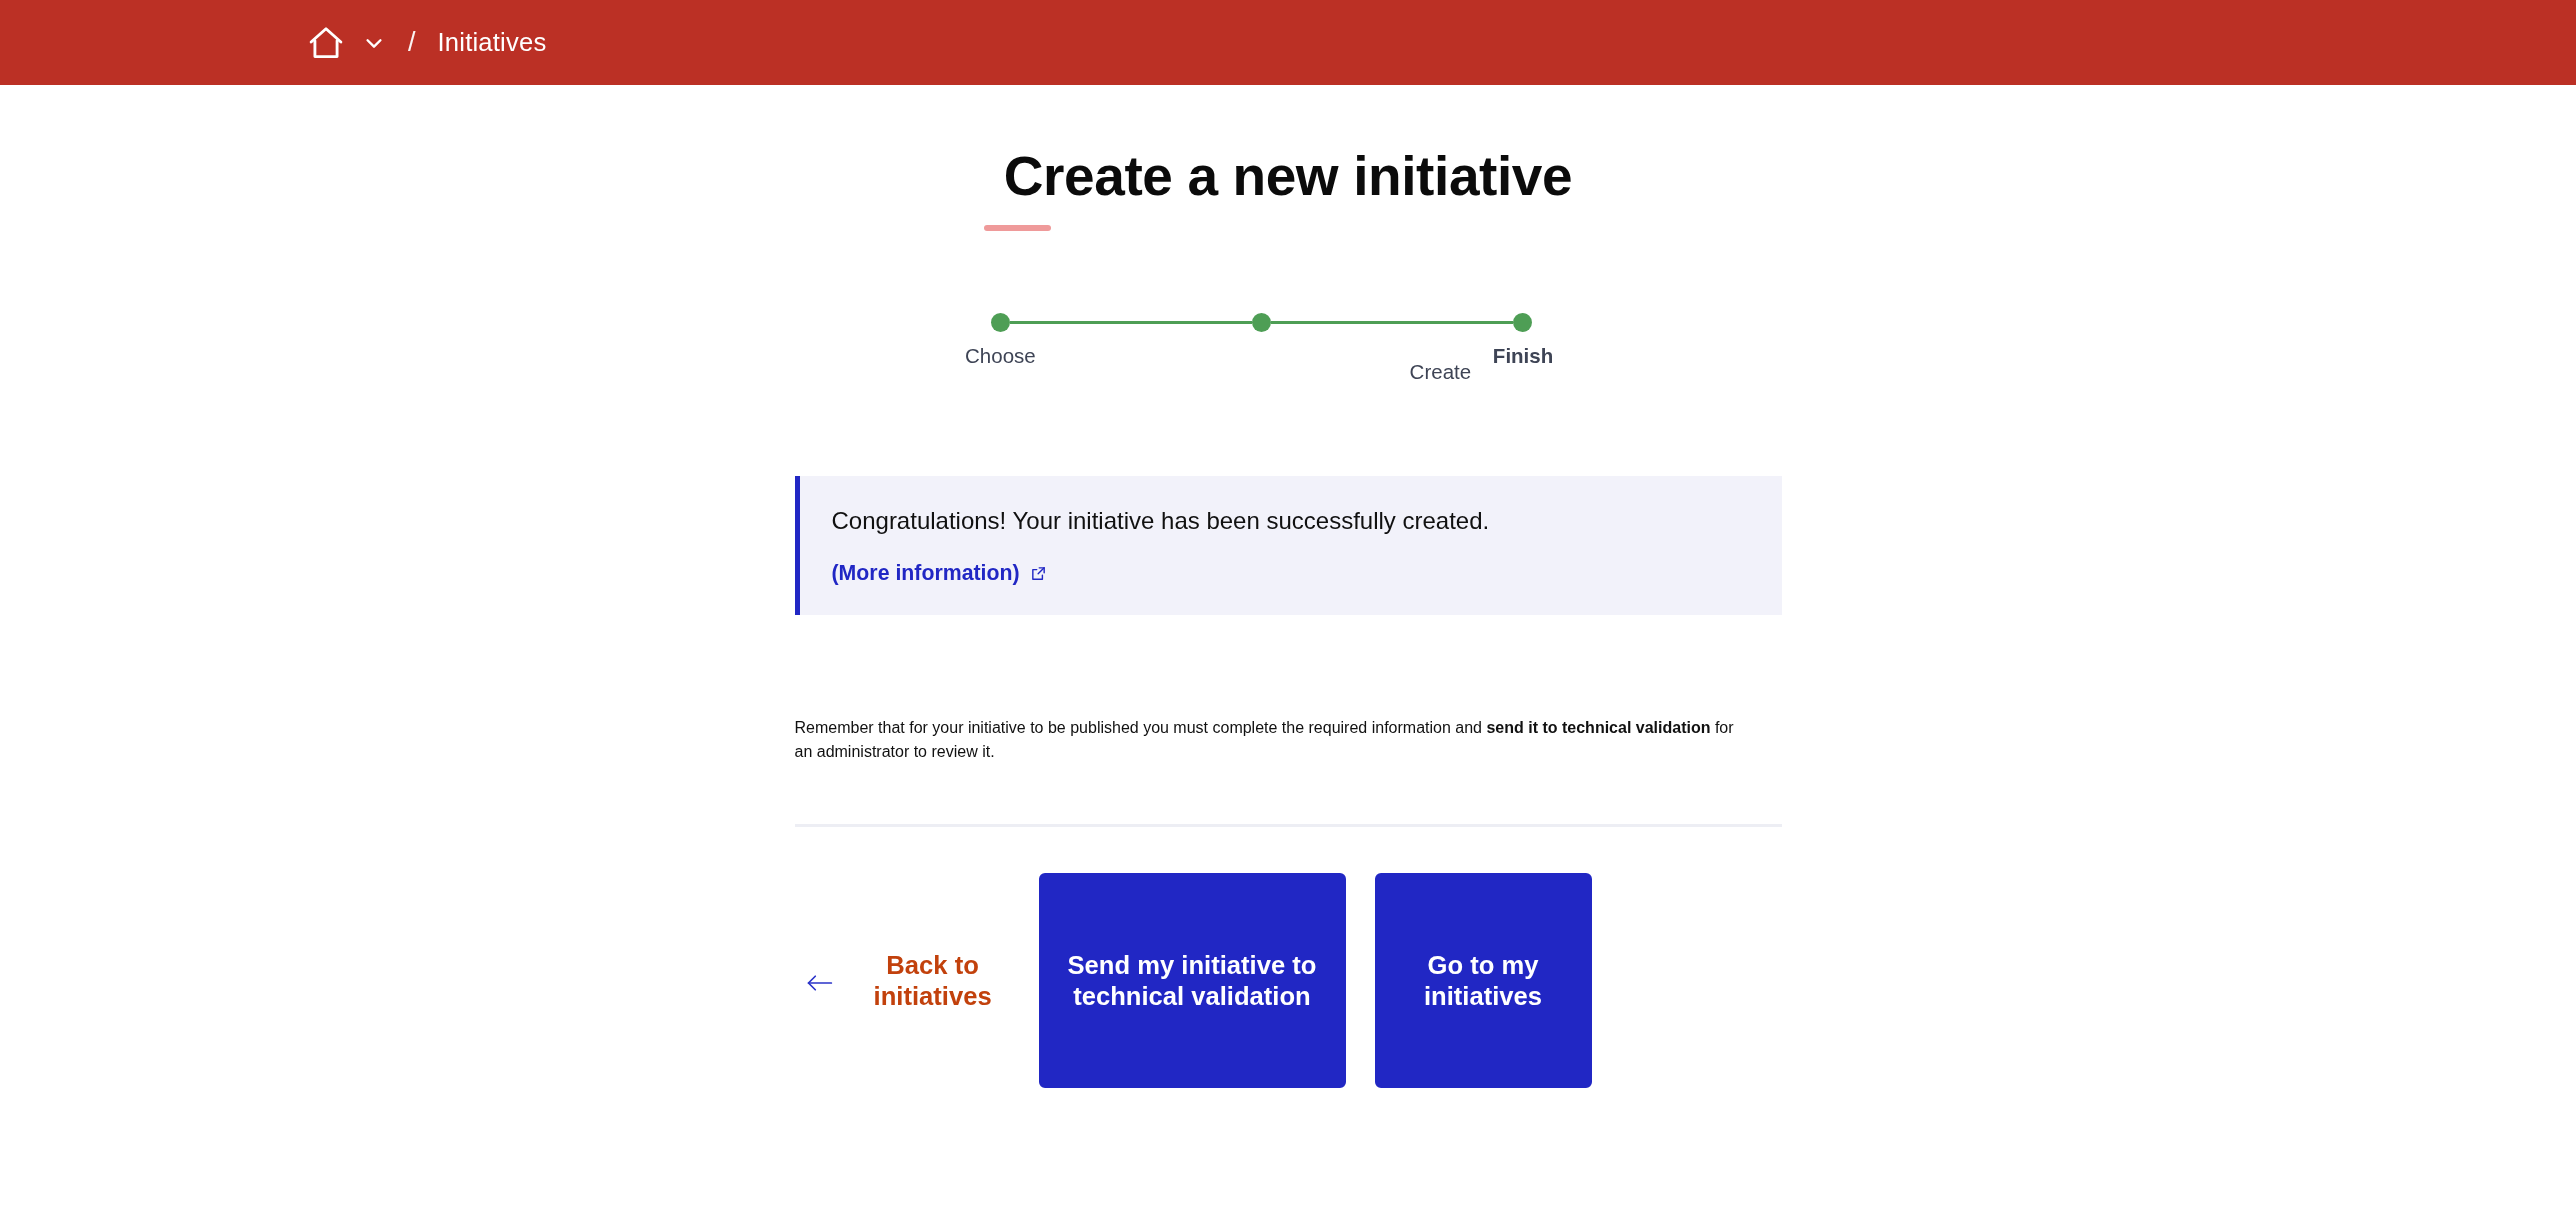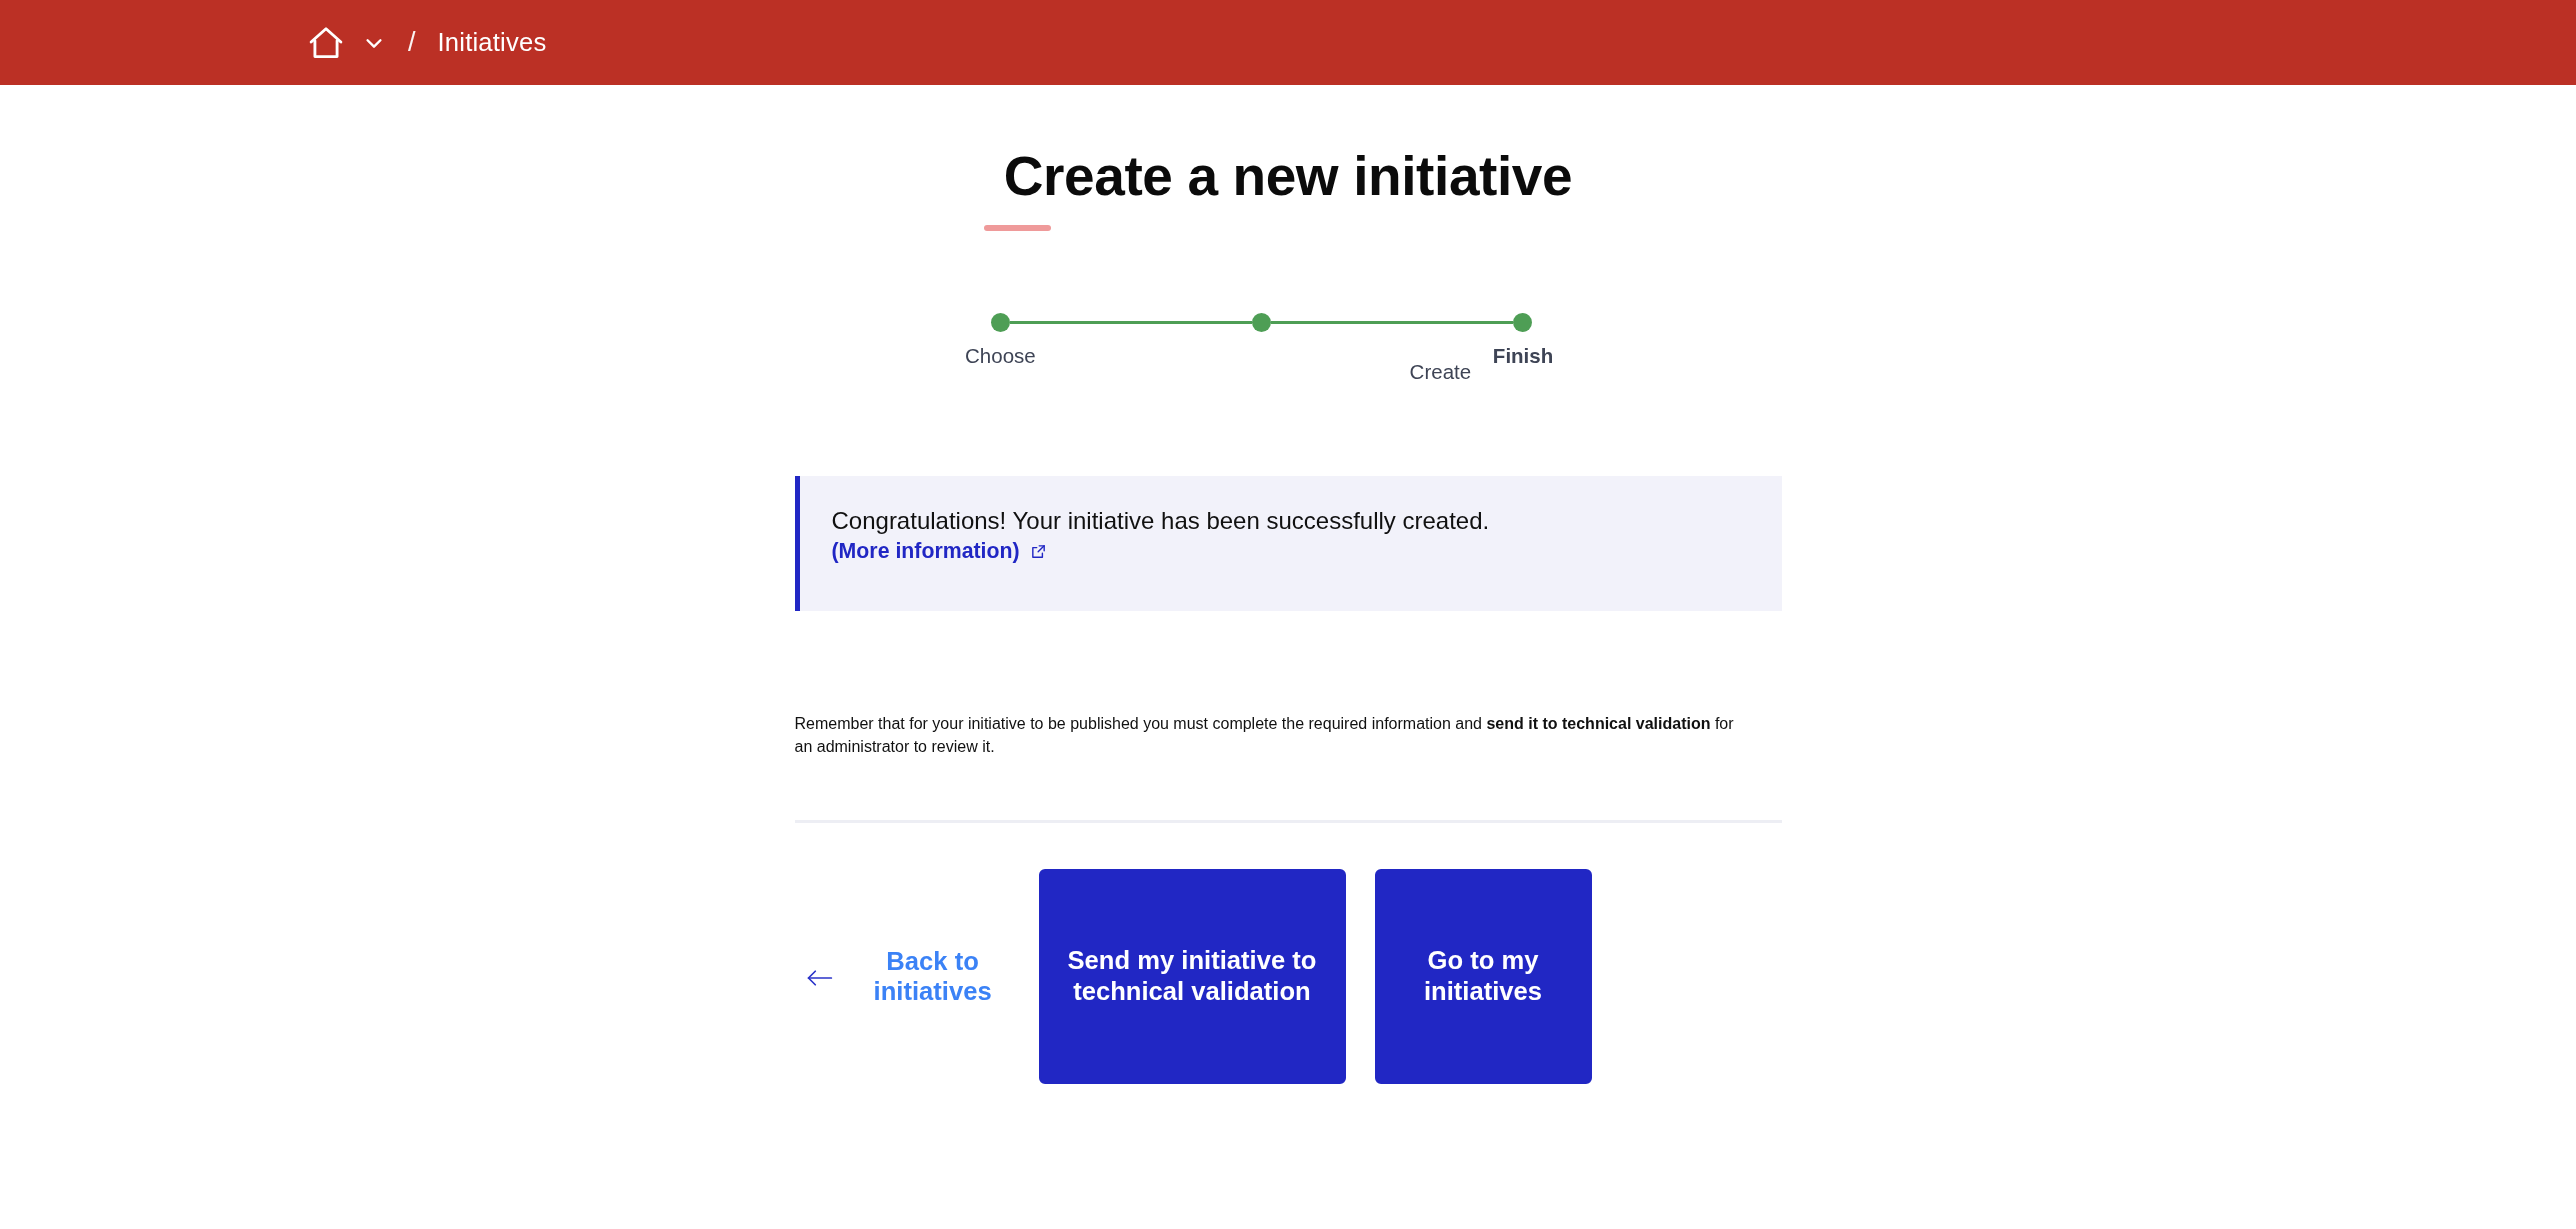--- a/index.html
+++ b/index.html
@@ -128,21 +128,21 @@
     border-left: 5.1px solid #2127c4;
     padding: 29px 0 29px 32px;
     min-height: 135px;
   }
   .callout-text {
     font-size: 24px;
     color: #111111;
     line-height: 1.35;
   }
   .callout-link-row {
-    margin-top: 2px;
+    margin-top: 24px;
     display: inline-flex;
     align-items: center;
     gap: 10px;
     cursor: pointer;
   }
   .callout-link {
     font-size: 21.3px;
     font-weight: 700;
     color: #2127c4;
     text-decoration: none;
@@ -172,21 +172,21 @@
     margin-top: 46px;
     display: flex;
     align-items: stretch;
     gap: 29px;
     height: 215px;
   }
   .back-link {
     display: flex;
     align-items: center;
     gap: 22px;
-    color: #3b82f6;
+    color: #c2410c;
     font-weight: 700;
     font-size: 25.6px;
     line-height: 1.18;
     cursor: pointer;
     padding-left: 10.2px;
     width: 215px;
     justify-content: flex-end;
   }
   .back-link .txt { text-align: center; }
   .arrow-icon { width: 29px; height: 22px; flex: 0 0 auto; }

